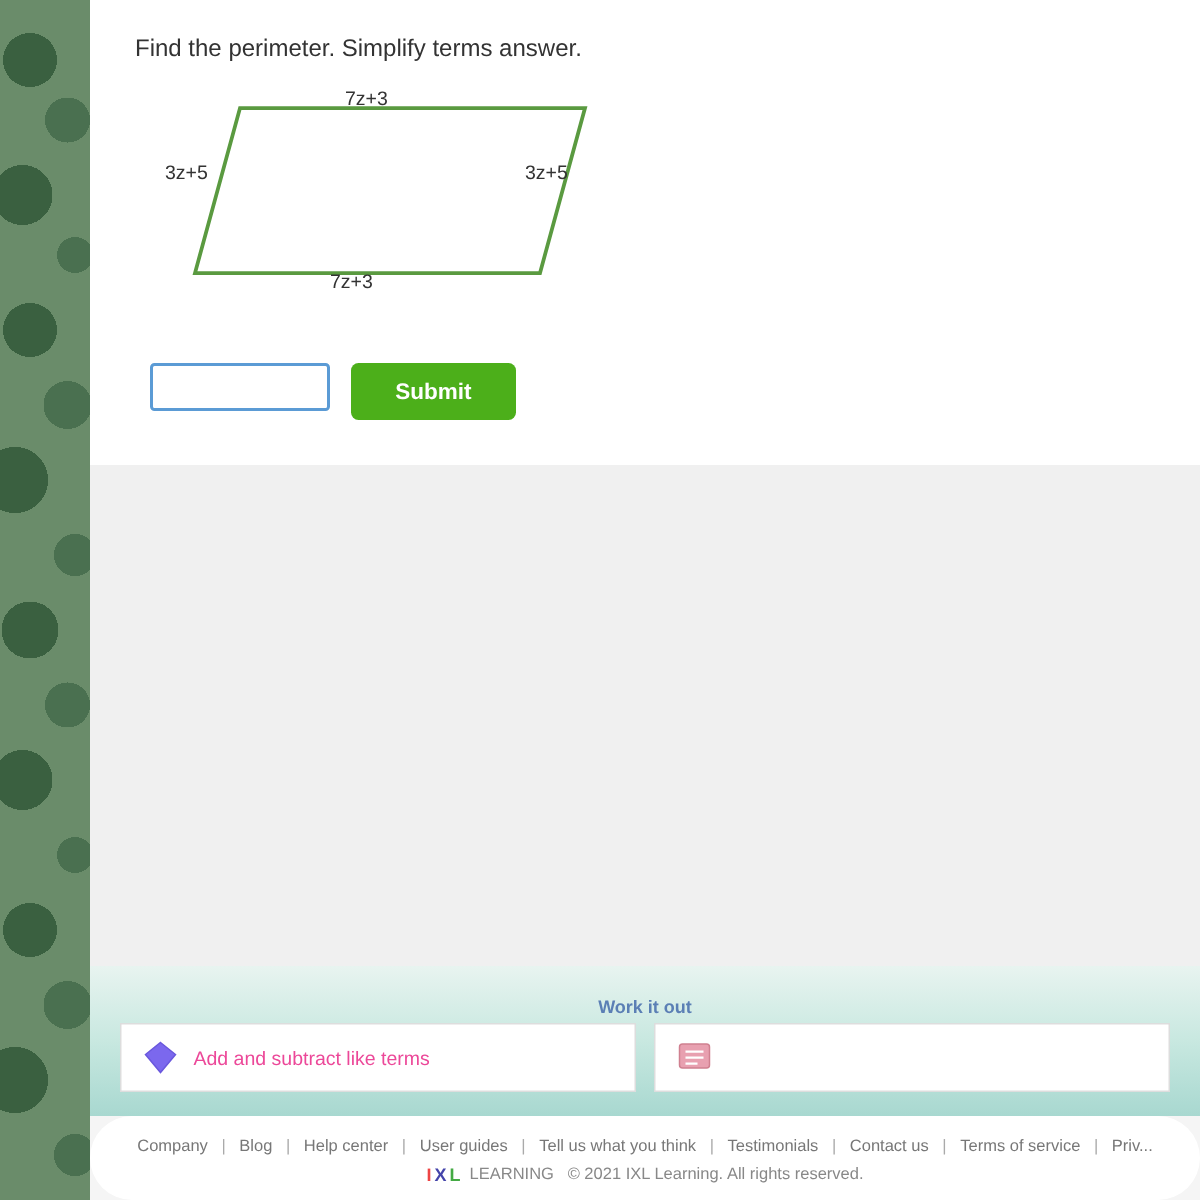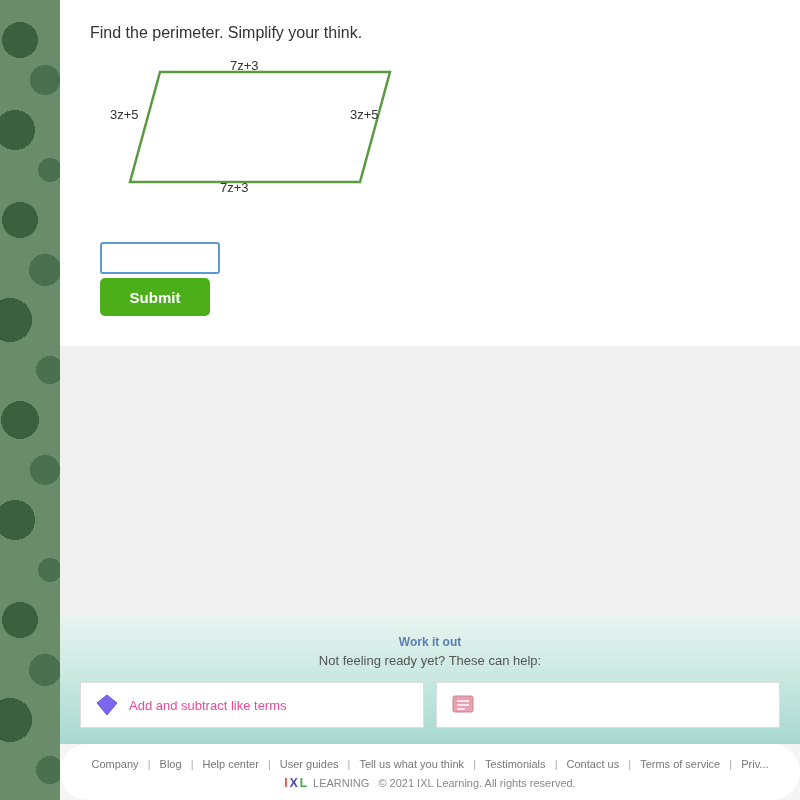--- a/index.html
+++ b/index.html
@@ -87,22 +87,22 @@
 
     .side-label {
       position: absolute;
       font-size: 13px;
       color: #333;
     }
 
     
     .answer-area {
       display: flex;
-      flex-direction: column;
-      gap: 4px;
+      flex-direction: row;
+      gap: 14px;
       padding-left: 10px;
     }
 
     .answer-input {
       width: 120px;
       height: 32px;
       border: 2px solid #5b9bd5;
       border-radius: 3px;
       background: white;
       outline: none;
@@ -228,21 +228,21 @@
   </style>
 </head>
 <body>
 
 <div class="sidebar"></div>
 
 <div class="main-content">
 
   <div class="question-panel">
 
-    <div class="question-title">Find the perimeter. Simplify your think.</div>
+    <div class="question-title">Find the perimeter. Simplify terms answer.</div>
 
     <div class="shape-container">
 
       <div class="side-label" style="top: -4px; left: 120px;">7z+3</div>
 
       <svg width="300" height="130" viewBox="0 0 300 130">
 
         <polygon points="50,10 280,10 250,120 20,120" fill="none" stroke="#5a9a40" stroke-width="2.5"></polygon>
       </svg>
 
@@ -257,21 +257,20 @@
       <input type="text" class="answer-input" placeholder="" style="">
       <button class="submit-btn">Submit</button>
     </div>
 
   </div>
 
   <div class="middle-area"></div>
 
   <div class="work-it-out">
     <div class="work-it-out-title">Work it out</div>
-    <div class="work-it-out-subtitle">Not feeling ready yet? These can help:</div>
 
     <div class="help-links-row">
 
       <div class="help-link">
         <svg class="help-link-icon" viewBox="0 0 24 24">
           <polygon points="12,2 22,10 12,22 2,10" fill="#7b68ee" stroke="#6a58dd" stroke-width="1"></polygon>
         </svg>
         <span>Add and subtract like terms</span>
       </div>
 

